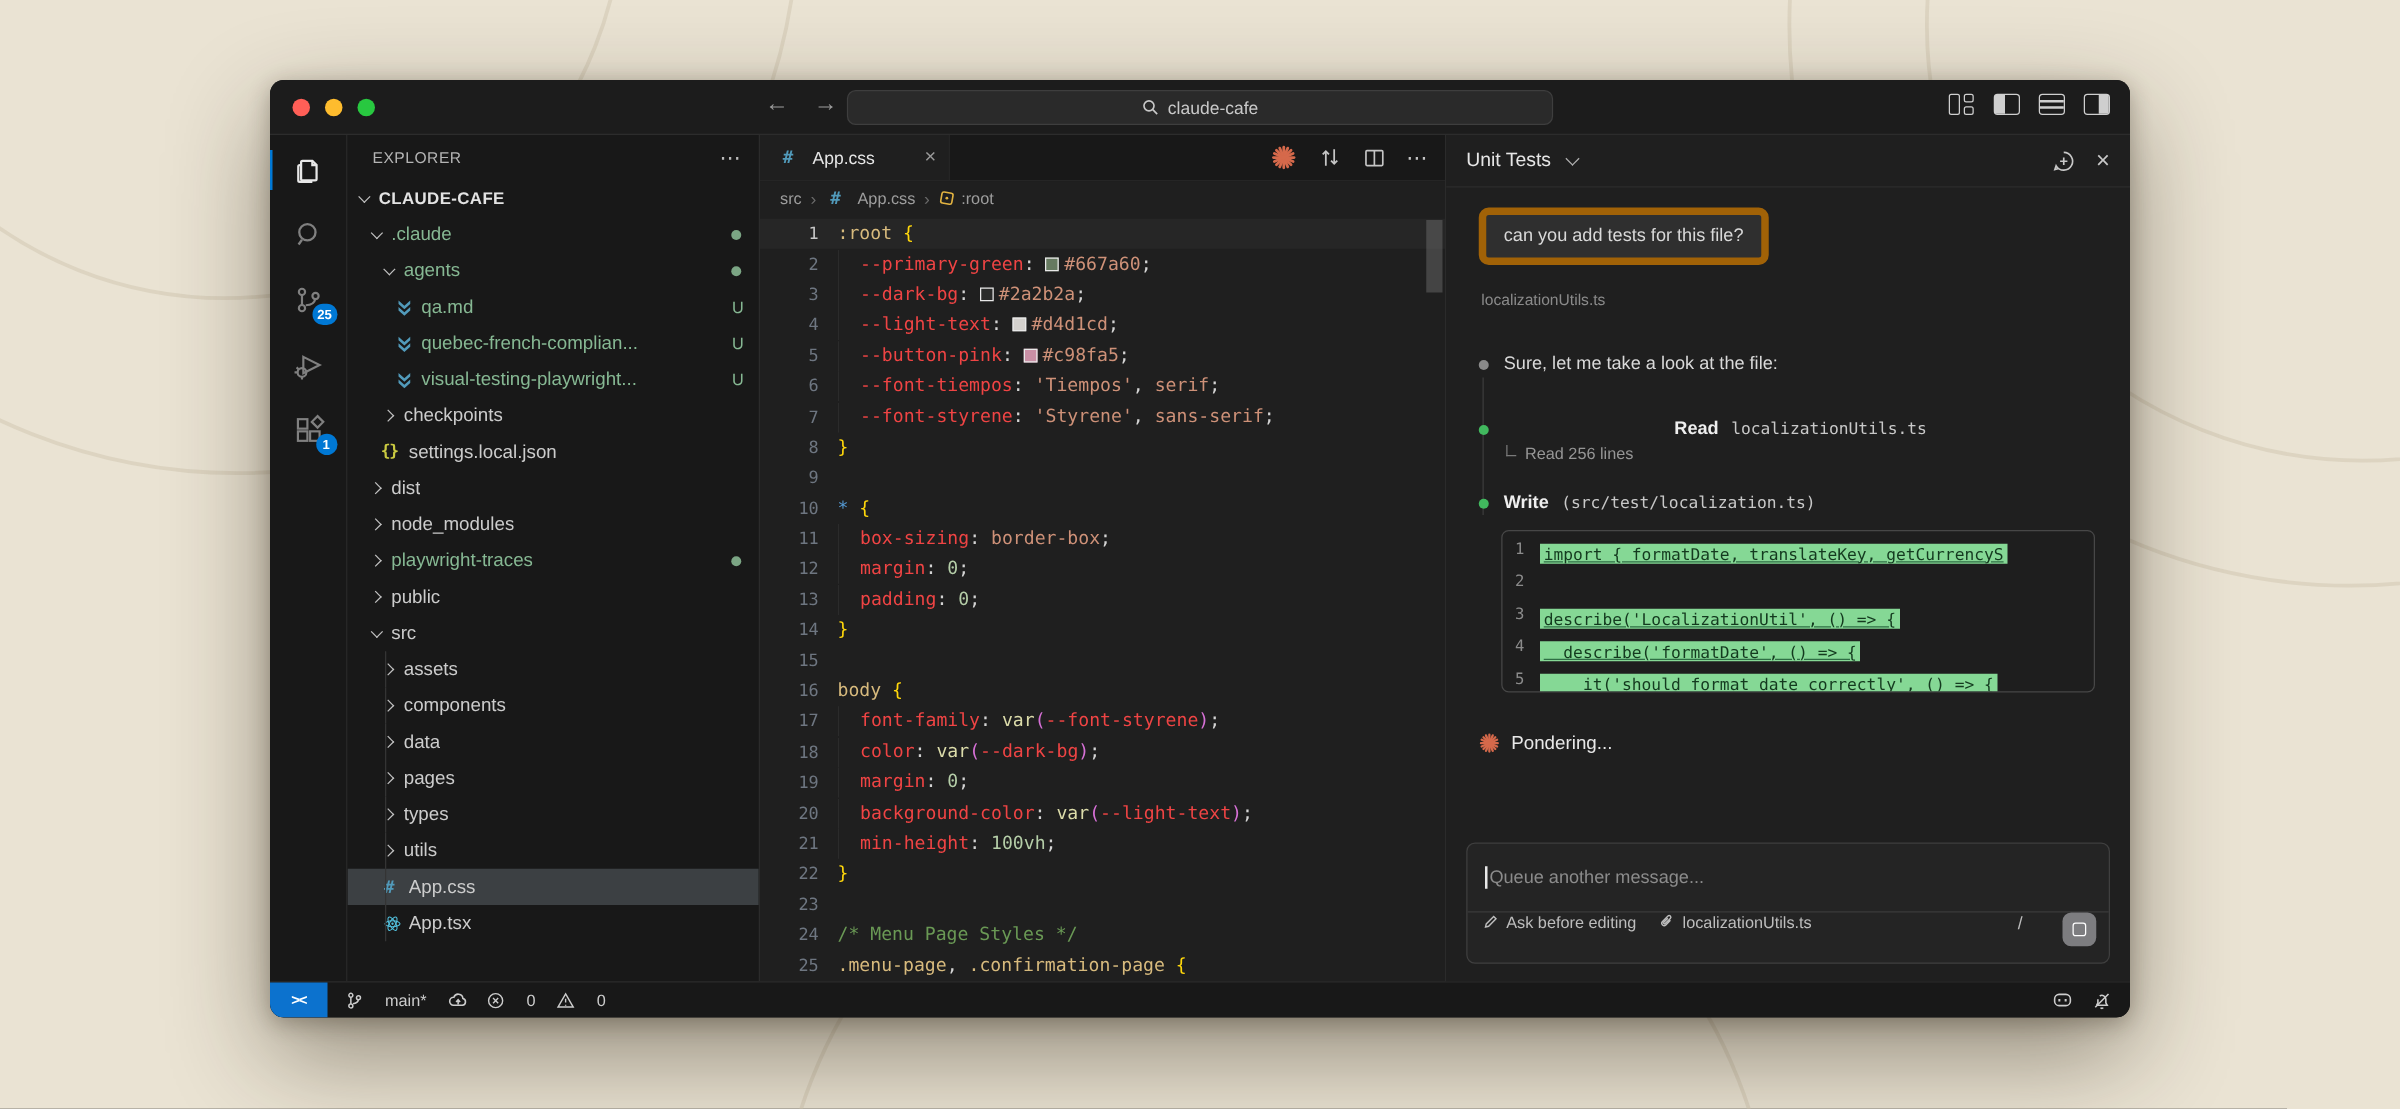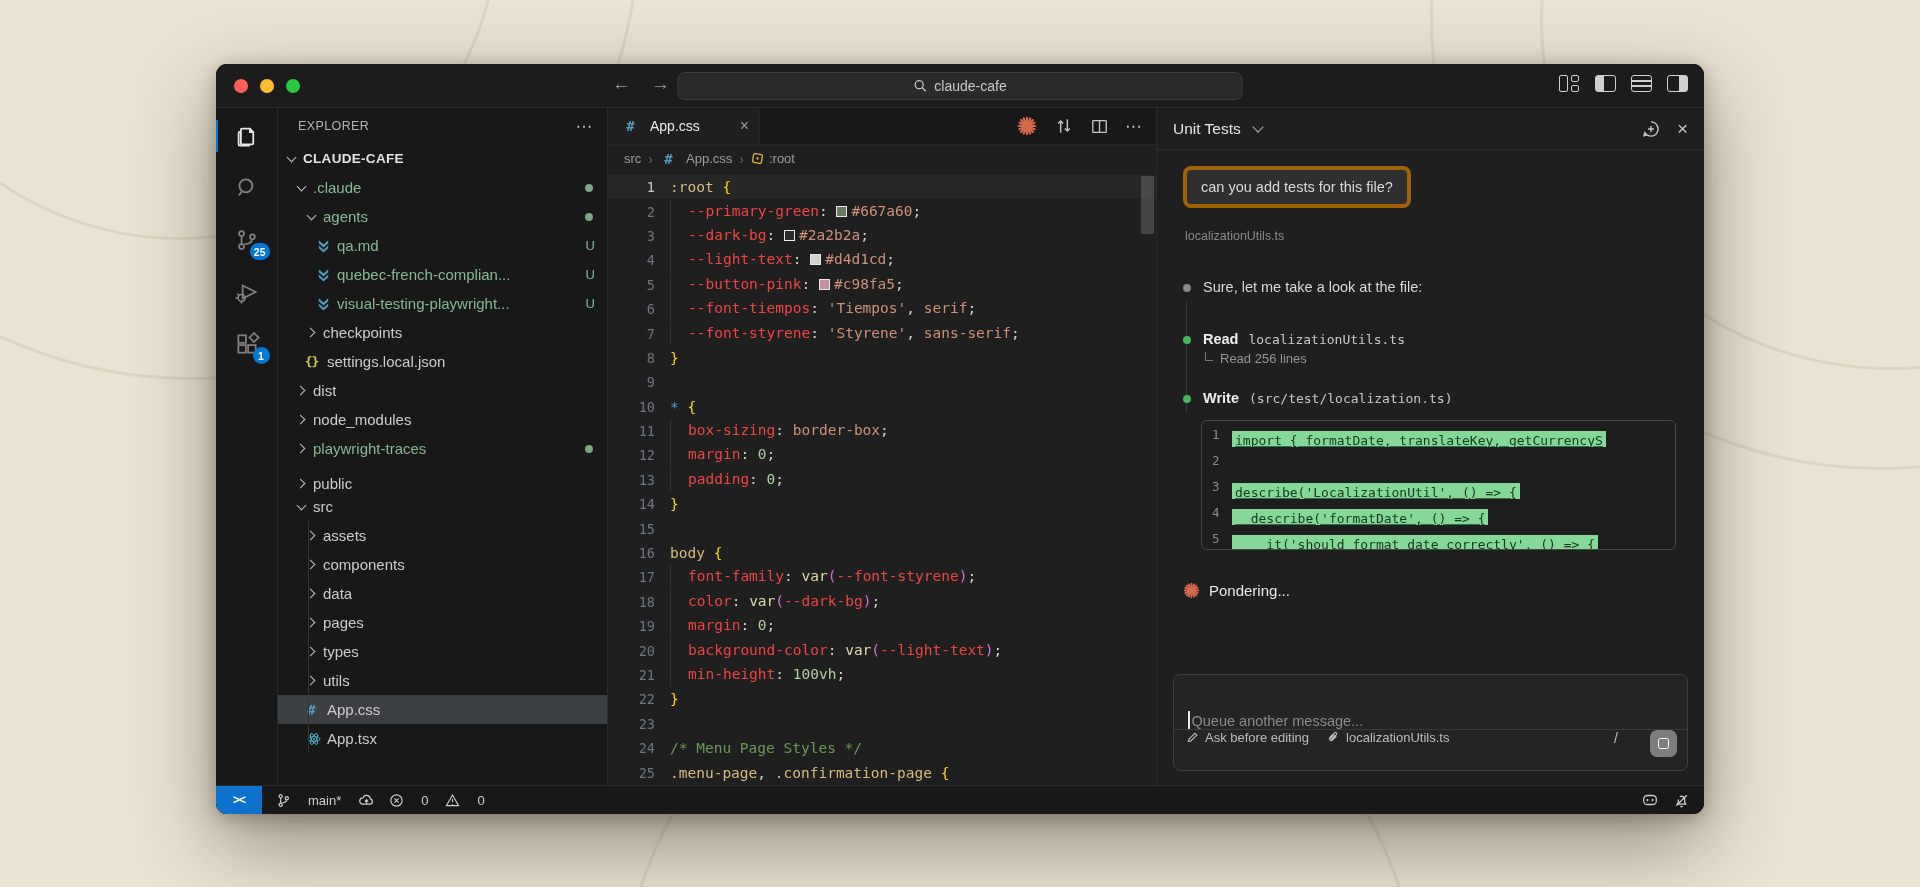--- a/index.html
+++ b/index.html
@@ -94,41 +94,41 @@
 
   
   .chatpanel { flex:1; background:#1f1f1f; display:flex; flex-direction:column; position:relative; min-width:0; }
   .chathead { height:42px; border-bottom:1px solid #2c2c2c; display:flex; align-items:center; padding:0 16px; flex:none; }
   .chathead .title { font-size:15.5px; color:#e6e6e6; }
   .dd-chev { width:14px; height:14px; position:relative; margin-left:10px; cursor:pointer; }
   .dd-chev::before { content:""; position:absolute; width:7px; height:7px; border-right:1.5px solid #b0b0b0; border-bottom:1.5px solid #b0b0b0; transform:rotate(45deg); left:3px; top:1px; }
   .headicons { margin-left:auto; display:flex; gap:16px; align-items:center; color:#c8c8c8; }
   .chat { flex:1; position:relative; padding:0 26px; overflow:hidden; }
   .timeline { position:absolute; left:29px; top:152px; height:110px; width:1px; background:#3c3c3c; }
-  .bubble { margin-top:16px; display:inline-block; background:#2f2f2f; border:4px solid #a16207; border-radius:8px; padding:9px 14px; font-size:14.5px; color:#d9d9d9; }
+  .bubble { margin-top:16px; display:inline-block; background:#2f2f2f; border:6px solid #a16207; border-radius:8px; padding:9px 14px; font-size:14.5px; color:#d9d9d9; }
   .ctxfile { margin-top:21px; padding-left:2px; font-size:12.5px; color:#8a8a8a; }
   .crow { position:relative; padding-left:20px; font-size:14.5px; color:#d9d9d9; }
   .crow .dot { position:absolute; left:0; top:5px; width:8px; height:8px; border-radius:50%; background:#8a8a8a; }
   .crow .dot.green { background:#41b85e; }
   .r-sure { margin-top:36px; }
-  .r-read { margin-top:36px; }
+  .r-read { margin-top:36px;text-align:center; }
   .r-write { margin-top:24px; }
   .toolname { font-weight:bold; color:#eeeeee; margin-right:10px; }
   .toolfile { font-family:"DejaVu Sans Mono",monospace; font-size:13px; color:#c8c8c8; }
   .subline { padding-left:22px; margin-top:4px; font-size:13px; color:#969696; display:flex; align-items:center; gap:7px; }
   .elbow { width:8px; height:9px; border-left:1px solid #7a7a7a; border-bottom:1px solid #7a7a7a; margin-top:-5px; }
   .diffblock { margin:14px 0 0 18px; margin-right:2px; height:130px; overflow:hidden; border:1px solid #474747; border-radius:6px; background:#1e1e1e; font-family:"DejaVu Sans Mono",monospace; font-size:13px; }
   .drow { height:26px; display:flex; align-items:center; white-space:pre; overflow:hidden; }
   .drow .dn { width:30px; flex:none; text-align:left; padding-left:10px; color:#8b8b8b; font-size:12.5px; }
   .drow .dtxt { color:#d4d4d4; }
   .drow.added .dtxt { background:#85d895; color:#143a1f; text-decoration:underline; text-decoration-color:#2f6e44; padding:2px 3px;margin-top:12px; }
   .pondering { margin-top:32px; display:flex; align-items:center; gap:9px; font-size:15px; color:#e8e8e8; }
 
   .chatinput { position:absolute; left:16px; right:16px; bottom:14px; height:97px; background:#242424; border:1px solid #3f3f3f; border-radius:7px; display:flex; flex-direction:column; }
-  .inputline { flex:1; display:flex; align-items:flex-end; padding:0 14px; font-size:14.5px; color:#8b8b8b; }
+  .inputline { flex:1; display:flex; align-items:center; padding:0 14px; font-size:14.5px; color:#8b8b8b; }
   .caret { width:1.5px; height:18px; background:#e8e8e8; margin-right:2px; }
   .inputfooter { height:41px; border-top:1px solid #3a3a3a; display:flex; align-items:flex-start; padding:0 10px 0 12px; gap:18px; font-size:13px; color:#bdbdbd; }
   .ftitem { display:flex; align-items:center; gap:6px; cursor:pointer; }
   .slash { margin-left:auto; color:#bdbdbd; font-size:14px; padding-right:14px; cursor:pointer; }
   .stopbtn { width:27px; height:27px; border-radius:7px; background:#7d7d80; display:flex; align-items:center; justify-content:center; cursor:pointer; }
   .stopbtn i { width:11px; height:11px; border:1.6px solid #ffffff; border-radius:2.5px; }
 
   
   .statusbar { height:29px; background:#181818; border-top:1px solid #2b2b2b; display:flex; align-items:center; flex:none; color:#cccccc; font-size:13px; }
   .remote { width:46px; height:100%; background:#0c72ce; color:#fff; display:flex; align-items:center; justify-content:center; font-size:12px; font-weight:bold; letter-spacing:-1px; cursor:pointer; }
@@ -286,21 +286,21 @@
           </div>
           <div class="trow" style="padding-left: 16px;">
             <span class="chev right"></span>
             <span class="tlabel">node_modules</span>
           </div>
           <div class="trow green" style="padding-left: 16px;">
             <span class="chev right"></span>
             <span class="tlabel">playwright-traces</span>
             <span class="tdot"></span>
           </div>
-          <div class="trow" style="padding-left: 16px; align-items: flex-end;">
+          <div class="trow" style="padding-left: 16px;">
             <span class="chev right"></span>
             <span class="tlabel">public</span>
           </div>
           <div class="trow" style="padding-left: 16px;">
             <span class="chev down"></span>
             <span class="tlabel">src</span>
           </div>
           <div class="trow" style="padding-left: 26px;">
             <span class="guide"></span>
             <span class="chev right"></span>

